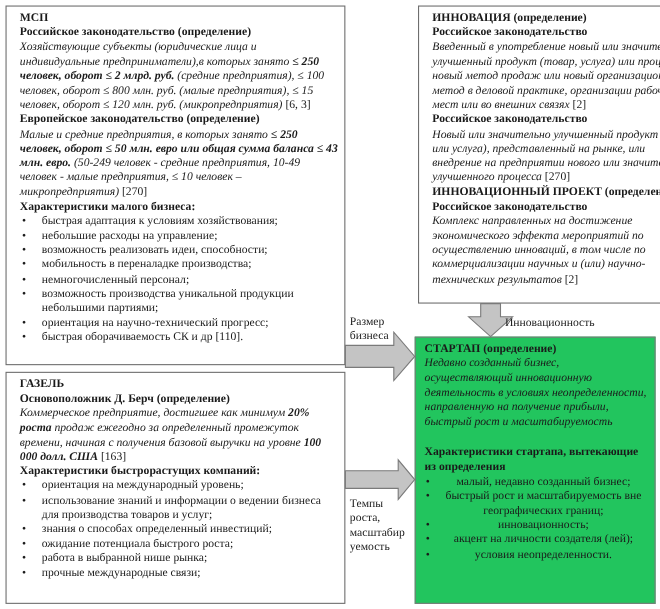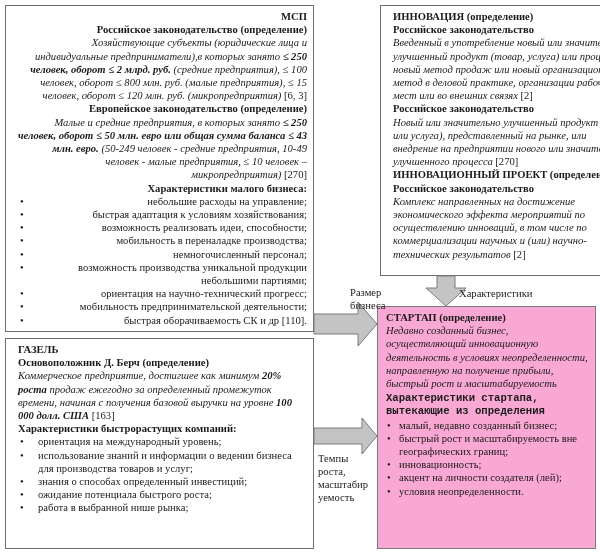--- a/index.html
+++ b/index.html
@@ -1,50 +1,49 @@
 <!DOCTYPE html>
 <html><head>
 <meta charset="utf-8">
 <style>
   html, body { margin:0; padding:0; }
   body { width:600px; height:554px; background:#ffffff; position:relative; overflow:hidden;
          font-family:"Liberation Serif","DejaVu Serif",serif; color:#1a1a1a; }
   .box { position:absolute; box-sizing:border-box; border:1.5px solid #6e6e6e; background:#fff;
          padding:4px 6px 4px 12px; font-size:10.6px; line-height:13.2px; }
-  .box.gray { background:#f9a8d4; border-color:#7a7a7a; }
+  .box.gray { background:#22c55e; border-color:#7a7a7a; }
   .h { font-weight:bold; }
   .it { font-style:italic; }
   .b { font-weight:bold; }
   ul { list-style:none; margin:0; padding:0; }
   li { position:relative; padding-left:20px; }
   li::before { content:"\2022"; position:absolute; left:2px; top:0; }
-  .box.gray li { padding-left:13px; }
+  .box.gray li { padding-left:13px;text-align:center; }
   .box.gray li::before { left:1px; }
   .lbl { position:absolute; font-size:10.6px; line-height:13px; color:#222; }
   svg.arrow { position:absolute; overflow:visible; }
 </style>
 </head>
 <body>
 
-<div class="box" style="left:5px; top:5px; width:309px; height:327px;text-align:right;">
+<div class="box" style="left:5px; top:5px; width:309px; height:327px;">
   <div class="h">МСП</div>
   <div class="h">Российское законодательство (определение)</div>
   <div><span class="it">Хозяйствующие субъекты (юридические лица и индивидуальные предприниматели),в которых занято </span><span class="it b">≤ 250 человек, оборот ≤ 2 млрд. руб.</span><span class="it"> (средние предприятия), ≤ 100 человек, оборот ≤ 800 млн. руб. (малые предприятия), ≤ 15 человек, оборот ≤ 120 млн. руб. (микропредприятия)</span><span> [6, 3]</span></div>
   <div class="h">Европейское законодательство (определение)</div>
   <div><span class="it">Малые и средние предприятия, в которых занято </span><span class="it b">≤ 250 человек, оборот ≤ 50 млн. евро или общая сумма баланса ≤ 43 млн. евро.</span><span class="it"> (50-249 человек - средние предприятия, 10-49 человек - малые предприятия, ≤ 10 человек – микропредприятия)</span><span> [270]</span></div>
   <div class="h">Характеристики малого бизнеса:</div>
   <ul>
+    <li>быстрая адаптация к условиям хозяйствования;</li>
     <li>небольшие расходы на управление;</li>
-    <li>быстрая адаптация к условиям хозяйствования;</li>
     <li>возможность реализовать идеи, способности;</li>
     <li>мобильность в переналадке производства;</li>
     <li>немногочисленный персонал;</li>
     <li>возможность производства уникальной продукции небольшими партиями;</li>
     <li>ориентация на научно-технический прогресс;</li>
-    <li>мобильность предпринимательской деятельности;</li>
     <li>быстрая оборачиваемость СК и др [110].</li>
   </ul>
 </div>
 
 <div class="box" style="left:336px; top:5px; width:260px; height:271px;margin-left:44px;">
   <div><span class="h">ИННОВАЦИЯ</span><span class="h"> (определение)</span></div>
   <div class="h">Российское законодательство</div>
   <div><span class="it">Введенный в употребление новый или значительно улучшенный продукт (товар, услуга) или процесс, новый метод продаж или новый организационный метод в деловой практике, организации рабочих мест или во внешних связях</span><span> [2]</span></div>
   <div class="h">Российское законодательство</div>
   <div><span class="it">Новый или значительно улучшенный продукт (товар или услуга), представленный на рынке, или внедрение на предприятии нового или значительно улучшенного процесса</span><span> [270]</span></div>
@@ -57,42 +56,43 @@
   <div class="h">ГАЗЕЛЬ</div>
   <div class="h">Основоположник Д. Берч (определение)</div>
   <div><span class="it">Коммерческое предприятие, достигшее как минимум </span><span class="it b">20% роста</span><span class="it"> продаж ежегодно за определенный промежуток времени, начиная с получения базовой выручки на уровне </span><span class="it b">100 000 долл. США</span><span> [163]</span></div>
   <div class="h">Характеристики быстрорастущих компаний:</div>
   <ul>
     <li>ориентация на международный уровень;</li>
     <li>использование знаний и информации о ведении бизнеса для производства товаров и услуг;</li>
     <li>знания о способах определенный инвестиций;</li>
     <li>ожидание потенциала быстрого роста;</li>
     <li>работа в выбранной нише рынка;</li>
+    <li>прочные международные связи;</li>
   </ul>
 </div>
 
 <div class="box gray" style="left:377px; top:306px; width:219px; height:243px; padding-left:8px;">
   <div><span class="h">СТАРТАП</span><span class="h"> (определение)</span></div>
   <div class="it">Недавно созданный бизнес, осуществляющий инновационную деятельность в условиях неопределенности, направленную на получение прибыли, быстрый рост и масштабируемость</div>
-  <div class="h" style="margin-top:2px;font-family:Liberation Mono, monospace;">Характеристики стартапа, вытекающие из определения</div>
+  <div class="h" style="margin-top:15px;">Характеристики стартапа, вытекающие из определения</div>
   <ul>
     <li>малый, недавно созданный бизнес;</li>
     <li>быстрый рост и масштабируемость вне географических границ;</li>
     <li>инновационность;</li>
     <li>акцент на личности создателя (лей);</li>
     <li>условия неопределенности.</li>
   </ul>
 </div>
 
 <svg class="arrow" style="left:0; top:0;" width="600" height="554">
   <polygon points="437,276 455,276 455,288 466,288 446,306 426,288 437,288" fill="#c4c4c4" stroke="#7a7a7a" stroke-width="1"></polygon>
 </svg>
-<div class="lbl" style="left:459px; top:287px;">Характеристики</div>
+<div class="lbl" style="left:459px; top:287px;">Инновационность</div>
 
 <svg class="arrow" style="left:0; top:0;" width="600" height="554">
   <polygon points="314,314 358,314 358,302 377,324 358,346 358,334 314,334" fill="#c4c4c4" stroke="#7a7a7a" stroke-width="1"></polygon>
 </svg>
-<div class="lbl" style="left:318px; top:286px; width:40px;margin-left:32px;">Размер бизнеса</div>
+<div class="lbl" style="left:318px; top:286px; width:40px;">Размер бизнеса</div>
 
 <svg class="arrow" style="left:0; top:0;" width="600" height="554">
   <polygon points="314,428 362,428 362,418 377,436 362,454 362,444 314,444" fill="#c4c4c4" stroke="#7a7a7a" stroke-width="1"></polygon>
 </svg>
 <div class="lbl" style="left:318px; top:452px; width:54px;">Темпы роста, масштабир уемость</div>
 
 </body></html>

